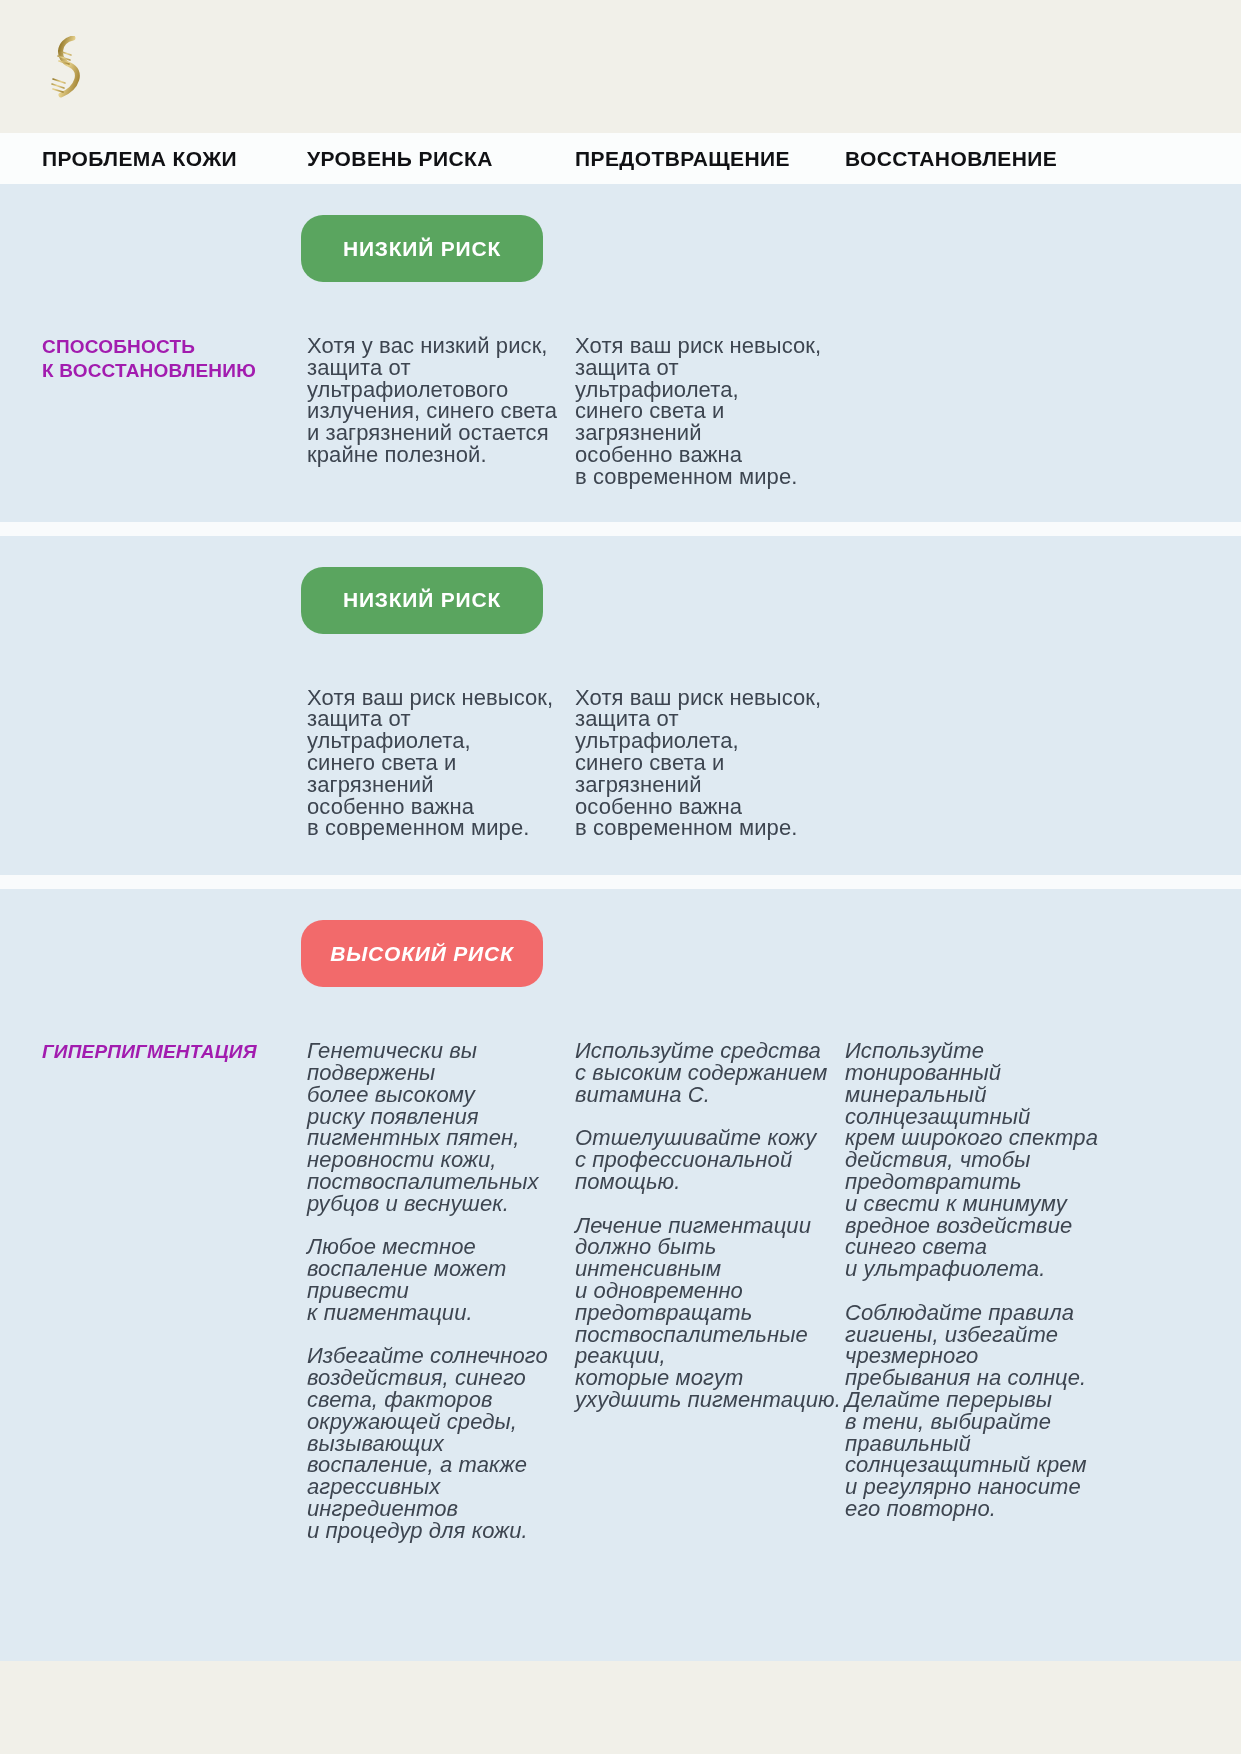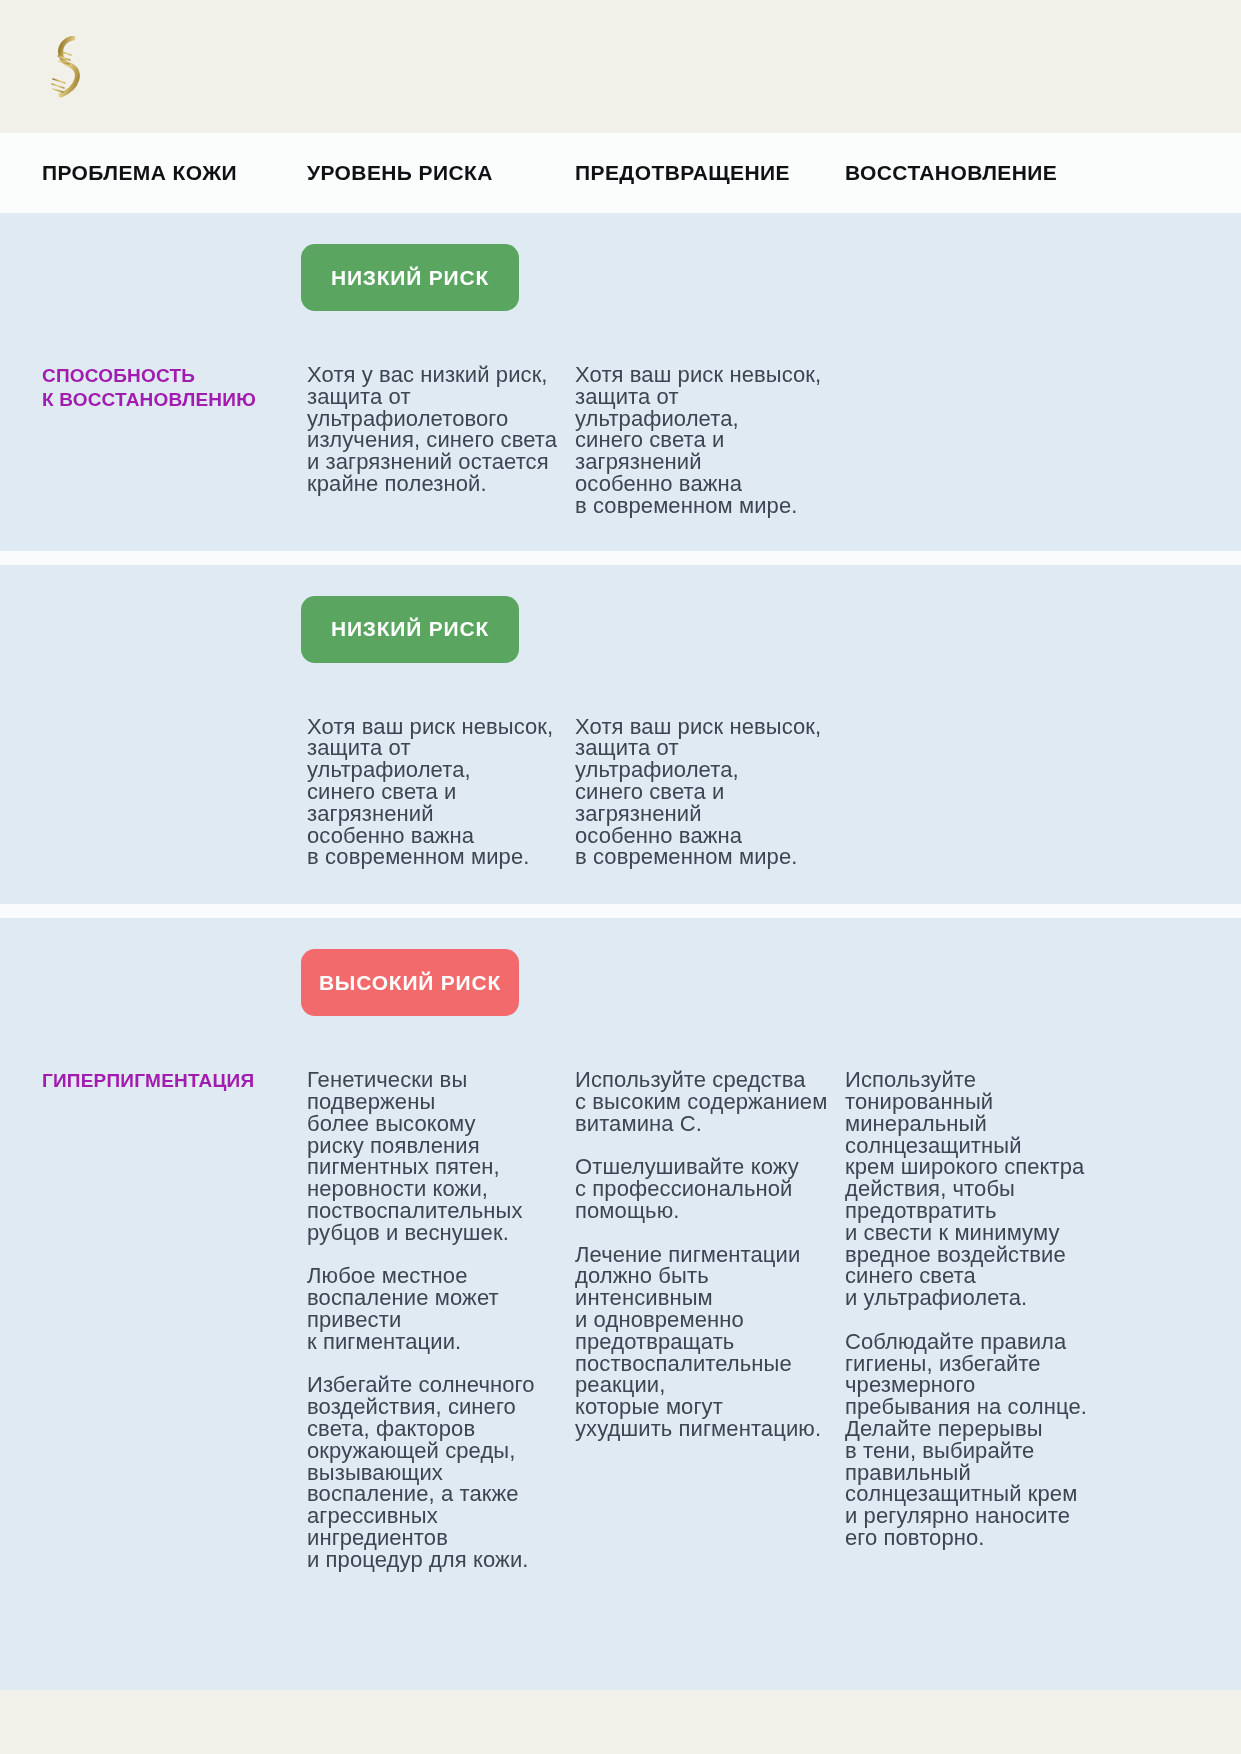--- a/index.html
+++ b/index.html
@@ -13,46 +13,46 @@
     position: relative;
   }
   .page { width: 1241px; height: 1754px; display: flex; flex-direction: column; }
 
   
   .topband { height: 133px; background: #f1f0e9; position: relative; }
   .logo { position: absolute; left: 50px; top: 36px; width: 34px; height: 62px; }
 
   
   .header-strip {
-    height: 80px; background: #fbfdfd;
+    height: 51px; background: #fbfdfd;
     display: grid; grid-template-columns: 265px 268px 270px 1fr;
     padding: 0 46px 0 42px; align-items: center;
   }
   .col-header {
     font-size: 21px; font-weight: 700; color: #101114;
     letter-spacing: 0.4px; white-space: nowrap;
   }
 
   
   .row {
     background: #dfeaf2;
     display: grid;
     grid-template-columns: 265px 268px 270px 1fr;
     grid-template-rows: auto auto;
     row-gap: 53px;
     padding: 31px 46px 34px 42px;
   }
   .row + .gap { background: #f9fbfc; }
   .gap { height: 14px; background: #f9fbfc; }
   .row.sec2 { padding-bottom: 36px; }
-  .row.sec3 { padding-bottom: 120px; }
+  .row.sec3 { padding-bottom: 120px; font-style: italic; }
 
   .badge-cell { grid-column: 2; grid-row: 1; }
   .badge {
-    width: 218px; height: 67px; border-radius: 14px;
+    width: 242px; height: 67px; border-radius: 22px;
     display: flex; align-items: center; justify-content: center;
     color: #ffffff; font-size: 21px; font-weight: 700; letter-spacing: 0.8px;
     margin-left: -6px;
     white-space: nowrap;
   }
   .badge.low  { background: #5aa55f; }
   .badge.high { background: #f26a6b; }
 
   .row-label {
     grid-column: 1; grid-row: 2;

